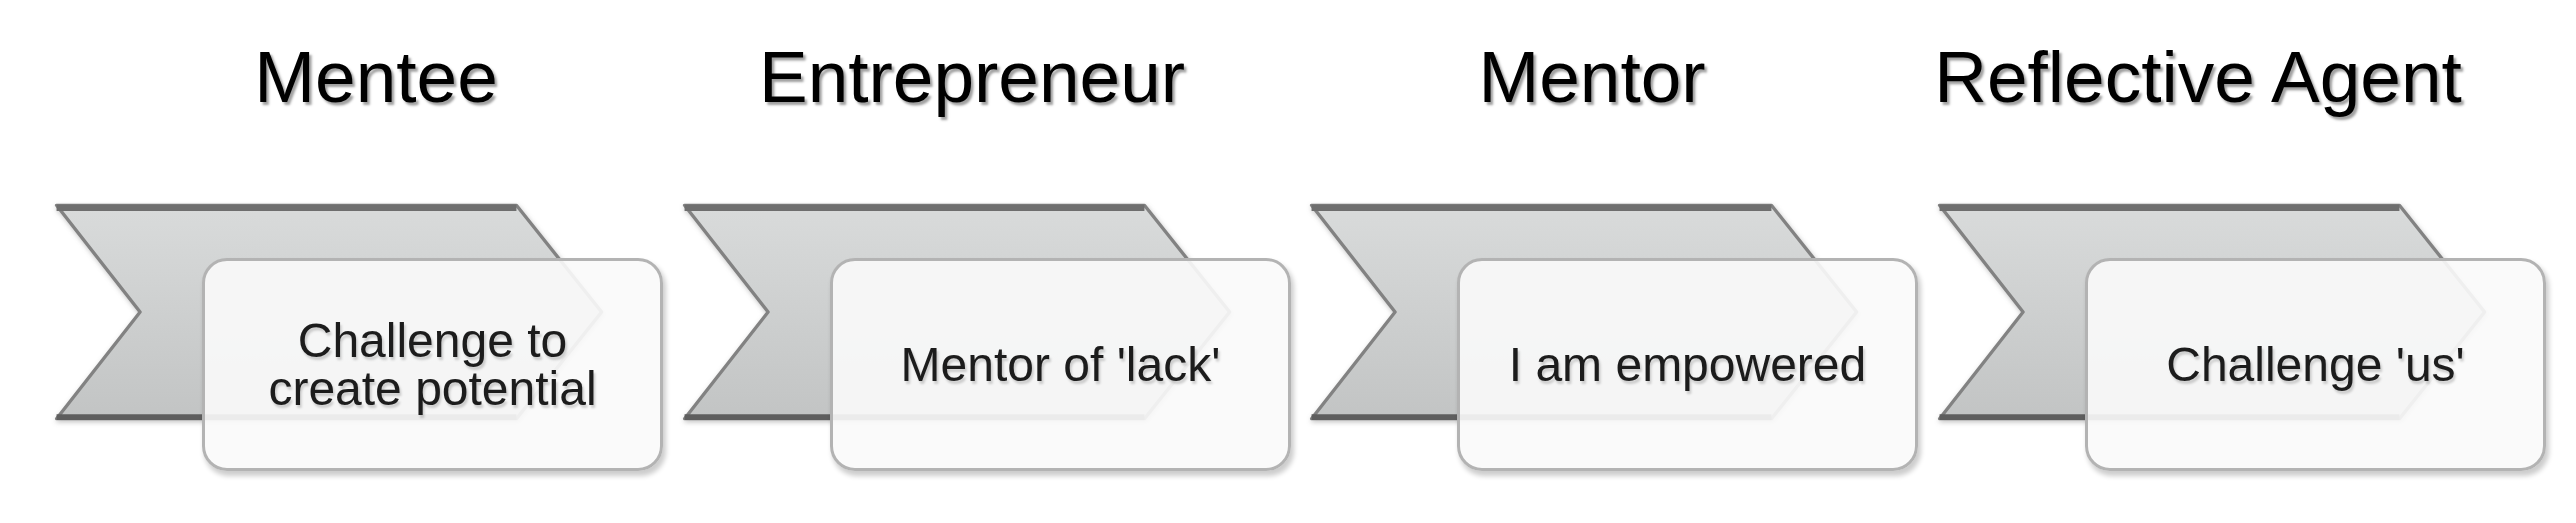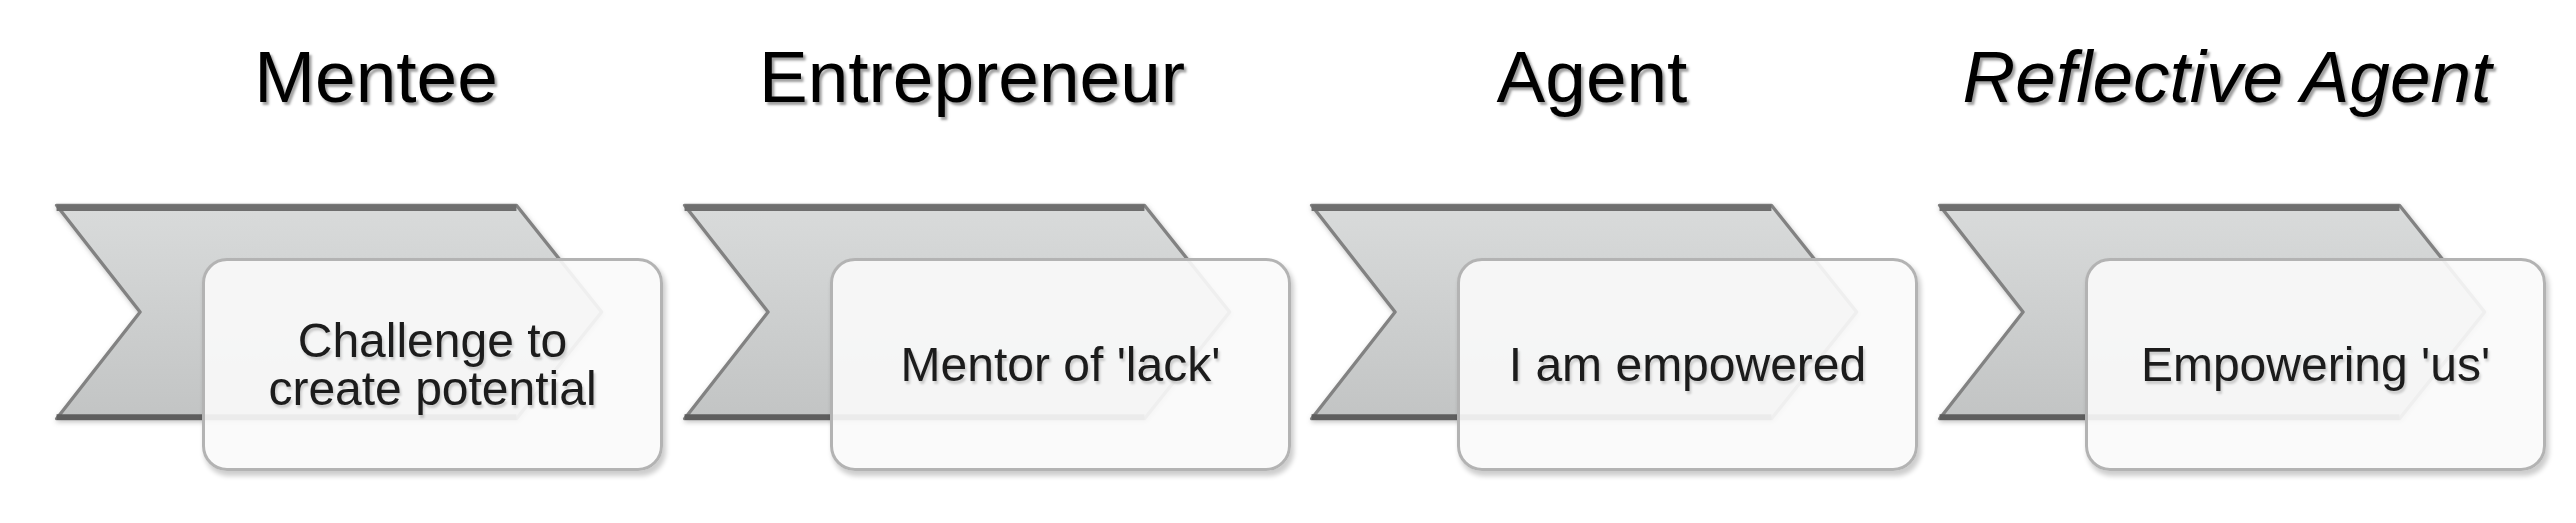--- a/index.html
+++ b/index.html
@@ -35,21 +35,21 @@
     font-size: 73px;
     line-height: 1;
     font-weight: 400;
     color: #000000;
     white-space: nowrap;
     text-shadow: 2.5px 3.3px 2.5px rgba(0,0,0,0.38);
   }
   .unit-1 .stage-title { left: 320px; }
   .unit-2 .stage-title { left: 288px; }
   .unit-3 .stage-title { left: 281px; }
-  .unit-4 .stage-title { left: 288px; font-style: italic; }
+  .unit-4 .stage-title { left: 259px; }
 
   .chevron {
     position: absolute;
     left: -2.5px;
     top: 202px;
     z-index: 1;
     filter: drop-shadow(1.7px 2.5px 2.5px rgba(60,60,60,0.30));
   }
 
   .stage-card {
@@ -116,37 +116,37 @@
       <polygon points="3,4 559,4 662,133 559,262 3,262 104,133" fill="url(#chevGrad)" stroke="#828282" stroke-width="4" stroke-linejoin="round"></polygon>
       <line x1="3" y1="7" x2="559" y2="7" stroke="#6e6e6e" stroke-width="8"></line>
       <line x1="3" y1="260" x2="559" y2="260" stroke="#5e5e5e" stroke-width="7"></line>
     </svg>
     <div class="stage-card">
       <span class="card-label">Mentor of 'lack'</span>
     </div>
   </div>
 
   <div class="unit unit-3">
-    <div class="stage-title">Agent</div>
+    <div class="stage-title">Mentor</div>
     <svg class="chevron" width="551" height="220" viewBox="0 0 666 266">
       <polygon points="3,4 559,4 662,133 559,262 3,262 104,133" fill="url(#chevGrad)" stroke="#828282" stroke-width="4" stroke-linejoin="round"></polygon>
       <line x1="3" y1="7" x2="559" y2="7" stroke="#6e6e6e" stroke-width="8"></line>
       <line x1="3" y1="260" x2="559" y2="260" stroke="#5e5e5e" stroke-width="7"></line>
     </svg>
     <div class="stage-card">
       <span class="card-label">I am empowered</span>
     </div>
   </div>
 
   <div class="unit unit-4">
     <div class="stage-title">Reflective Agent</div>
     <svg class="chevron" width="551" height="220" viewBox="0 0 666 266">
       <polygon points="3,4 559,4 662,133 559,262 3,262 104,133" fill="url(#chevGrad)" stroke="#828282" stroke-width="4" stroke-linejoin="round"></polygon>
       <line x1="3" y1="7" x2="559" y2="7" stroke="#6e6e6e" stroke-width="8"></line>
       <line x1="3" y1="260" x2="559" y2="260" stroke="#5e5e5e" stroke-width="7"></line>
     </svg>
     <div class="stage-card">
-      <span class="card-label">Empowering 'us'</span>
+      <span class="card-label">Challenge 'us'</span>
     </div>
   </div>
 
 </div>
 
 
 </body></html>

